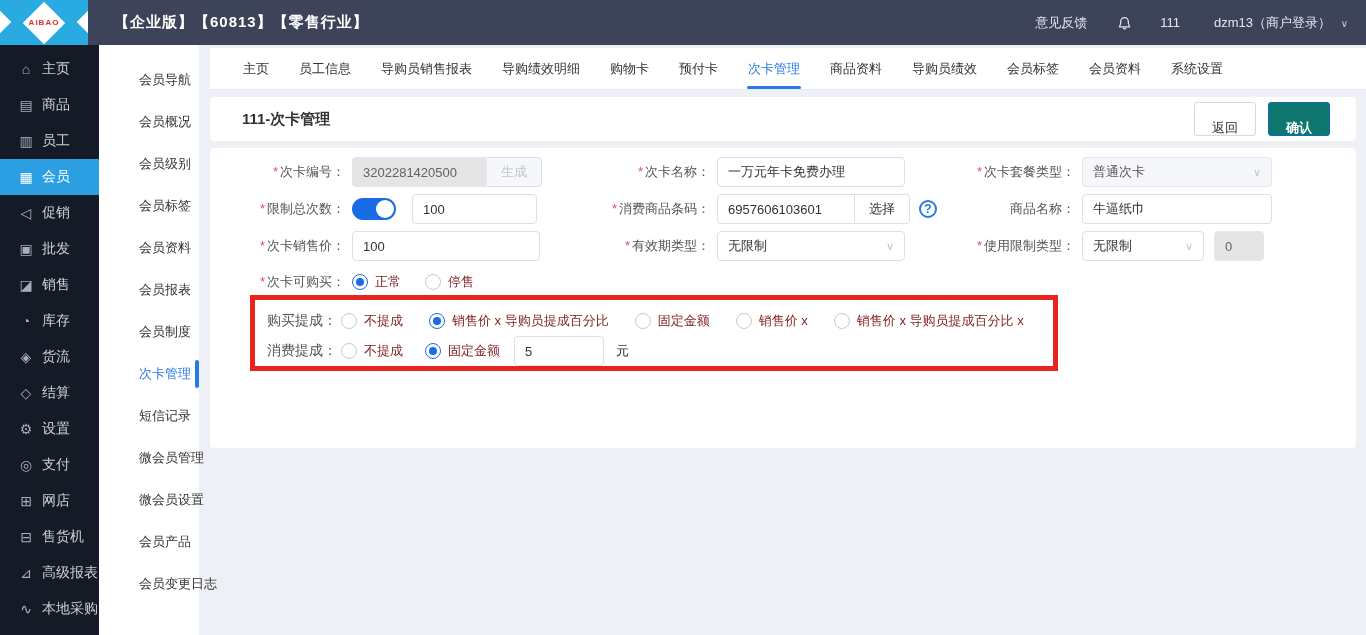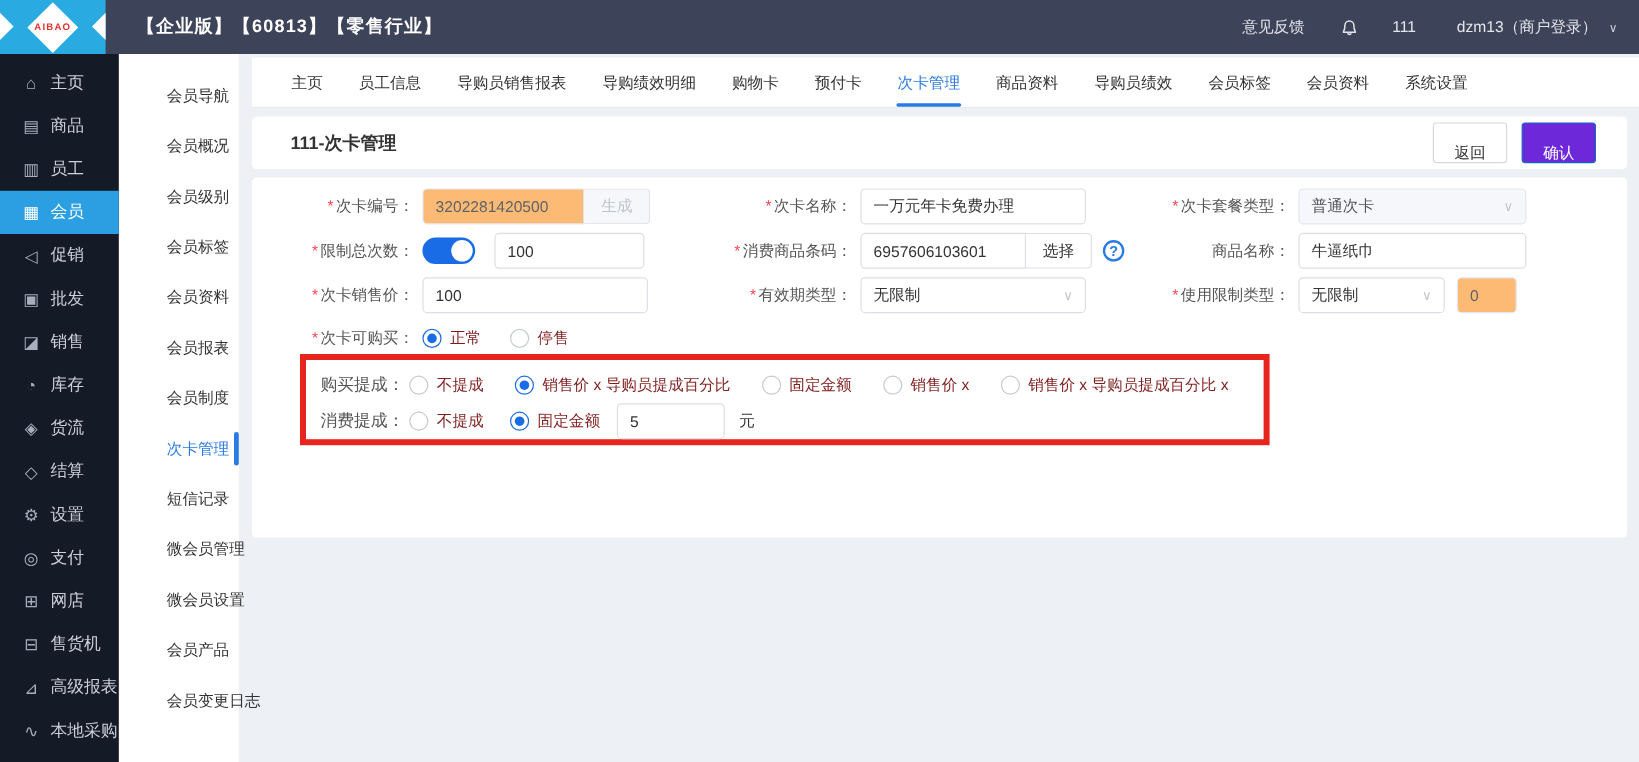--- a/index.html
+++ b/index.html
@@ -51,35 +51,35 @@
   .tab.active::after { content:""; position:absolute; left:14px; right:14px; bottom:0;
     height:3px; background:#2a7ae4; border-radius:2px; }
 
   .titlecard { position:absolute; left:11px; right:10px; top:52px; height:44px;
     background:#fff; border-radius:4px; display:flex; align-items:center; padding:0 26px 0 32px; }
   .page-title { font-size:15px; color:#333; font-weight:bold; }
   .titlecard .spacer { flex:1; }
   .btn { height:30px; padding:16px 17px; border-radius:3px; font-size:13px; cursor:pointer;
     font-family:inherit; }
   .btn-back { background:#fff; border:1px solid #d9d9d9; color:#333; margin-right:12px; }
-  .btn-confirm { background:#6d28d9; border:1px solid #1266c4; color:#fff; font-weight:normal; }
+  .btn-confirm { background:#0f766e; border:1px solid #1266c4; color:#fff; font-weight:bold; }
 
   .formcard { position:absolute; left:11px; right:10px; top:103px; height:300px;
     background:#fff; border-radius:4px; }
   .frow { position:absolute; left:20px; right:20px; height:32px; }
   .fgroup { position:absolute; top:0; height:32px; display:flex; align-items:center; }
   .g1 { left:0; } .g2 { left:370px; } .g3 { left:733px; }
   .flabel { text-align:right; font-size:13px; color:#555; flex:none; white-space:nowrap; }
   .w1 { width:115px; } .w2 { width:110px; } .w3 { width:112px; }
   .req { color:#f5454d; margin-right:2px; }
   .ctrls { display:flex; align-items:center; margin-left:7px; }
 
   .inp { height:30px; border:1px solid #dcdfe6; border-radius:4px; padding:0 10px;
     font-size:13px; color:#333; font-family:inherit; background:#fff; }
-  .inp.disabled { background:#fdba74; border-color:#e4e7ed; color:#606266; }
+  .inp.disabled { background:#e5e5e5; border-color:#e4e7ed; color:#606266; }
   .join { display:flex; }
   .join .inp { border-top-right-radius:0; border-bottom-right-radius:0; }
   .join-btn { height:30px; padding:0 14px; border:1px solid #dcdfe6; border-left:none;
     border-radius:0 4px 4px 0; background:#fff; font-size:13px; color:#333; cursor:pointer; font-family:inherit; }
   .join-btn.disabled { background:#f5f7fa; color:#bfc4cc; }
 
   .select { height:30px; border:1px solid #dcdfe6; border-radius:4px; background:#fff;
     display:flex; align-items:center; justify-content:space-between; padding:0 10px;
     font-size:13px; color:#333; cursor:pointer; }
   .select.disabled { background:#f5f7fa; border-color:#e4e7ed; color:#555;gap:38px; }

